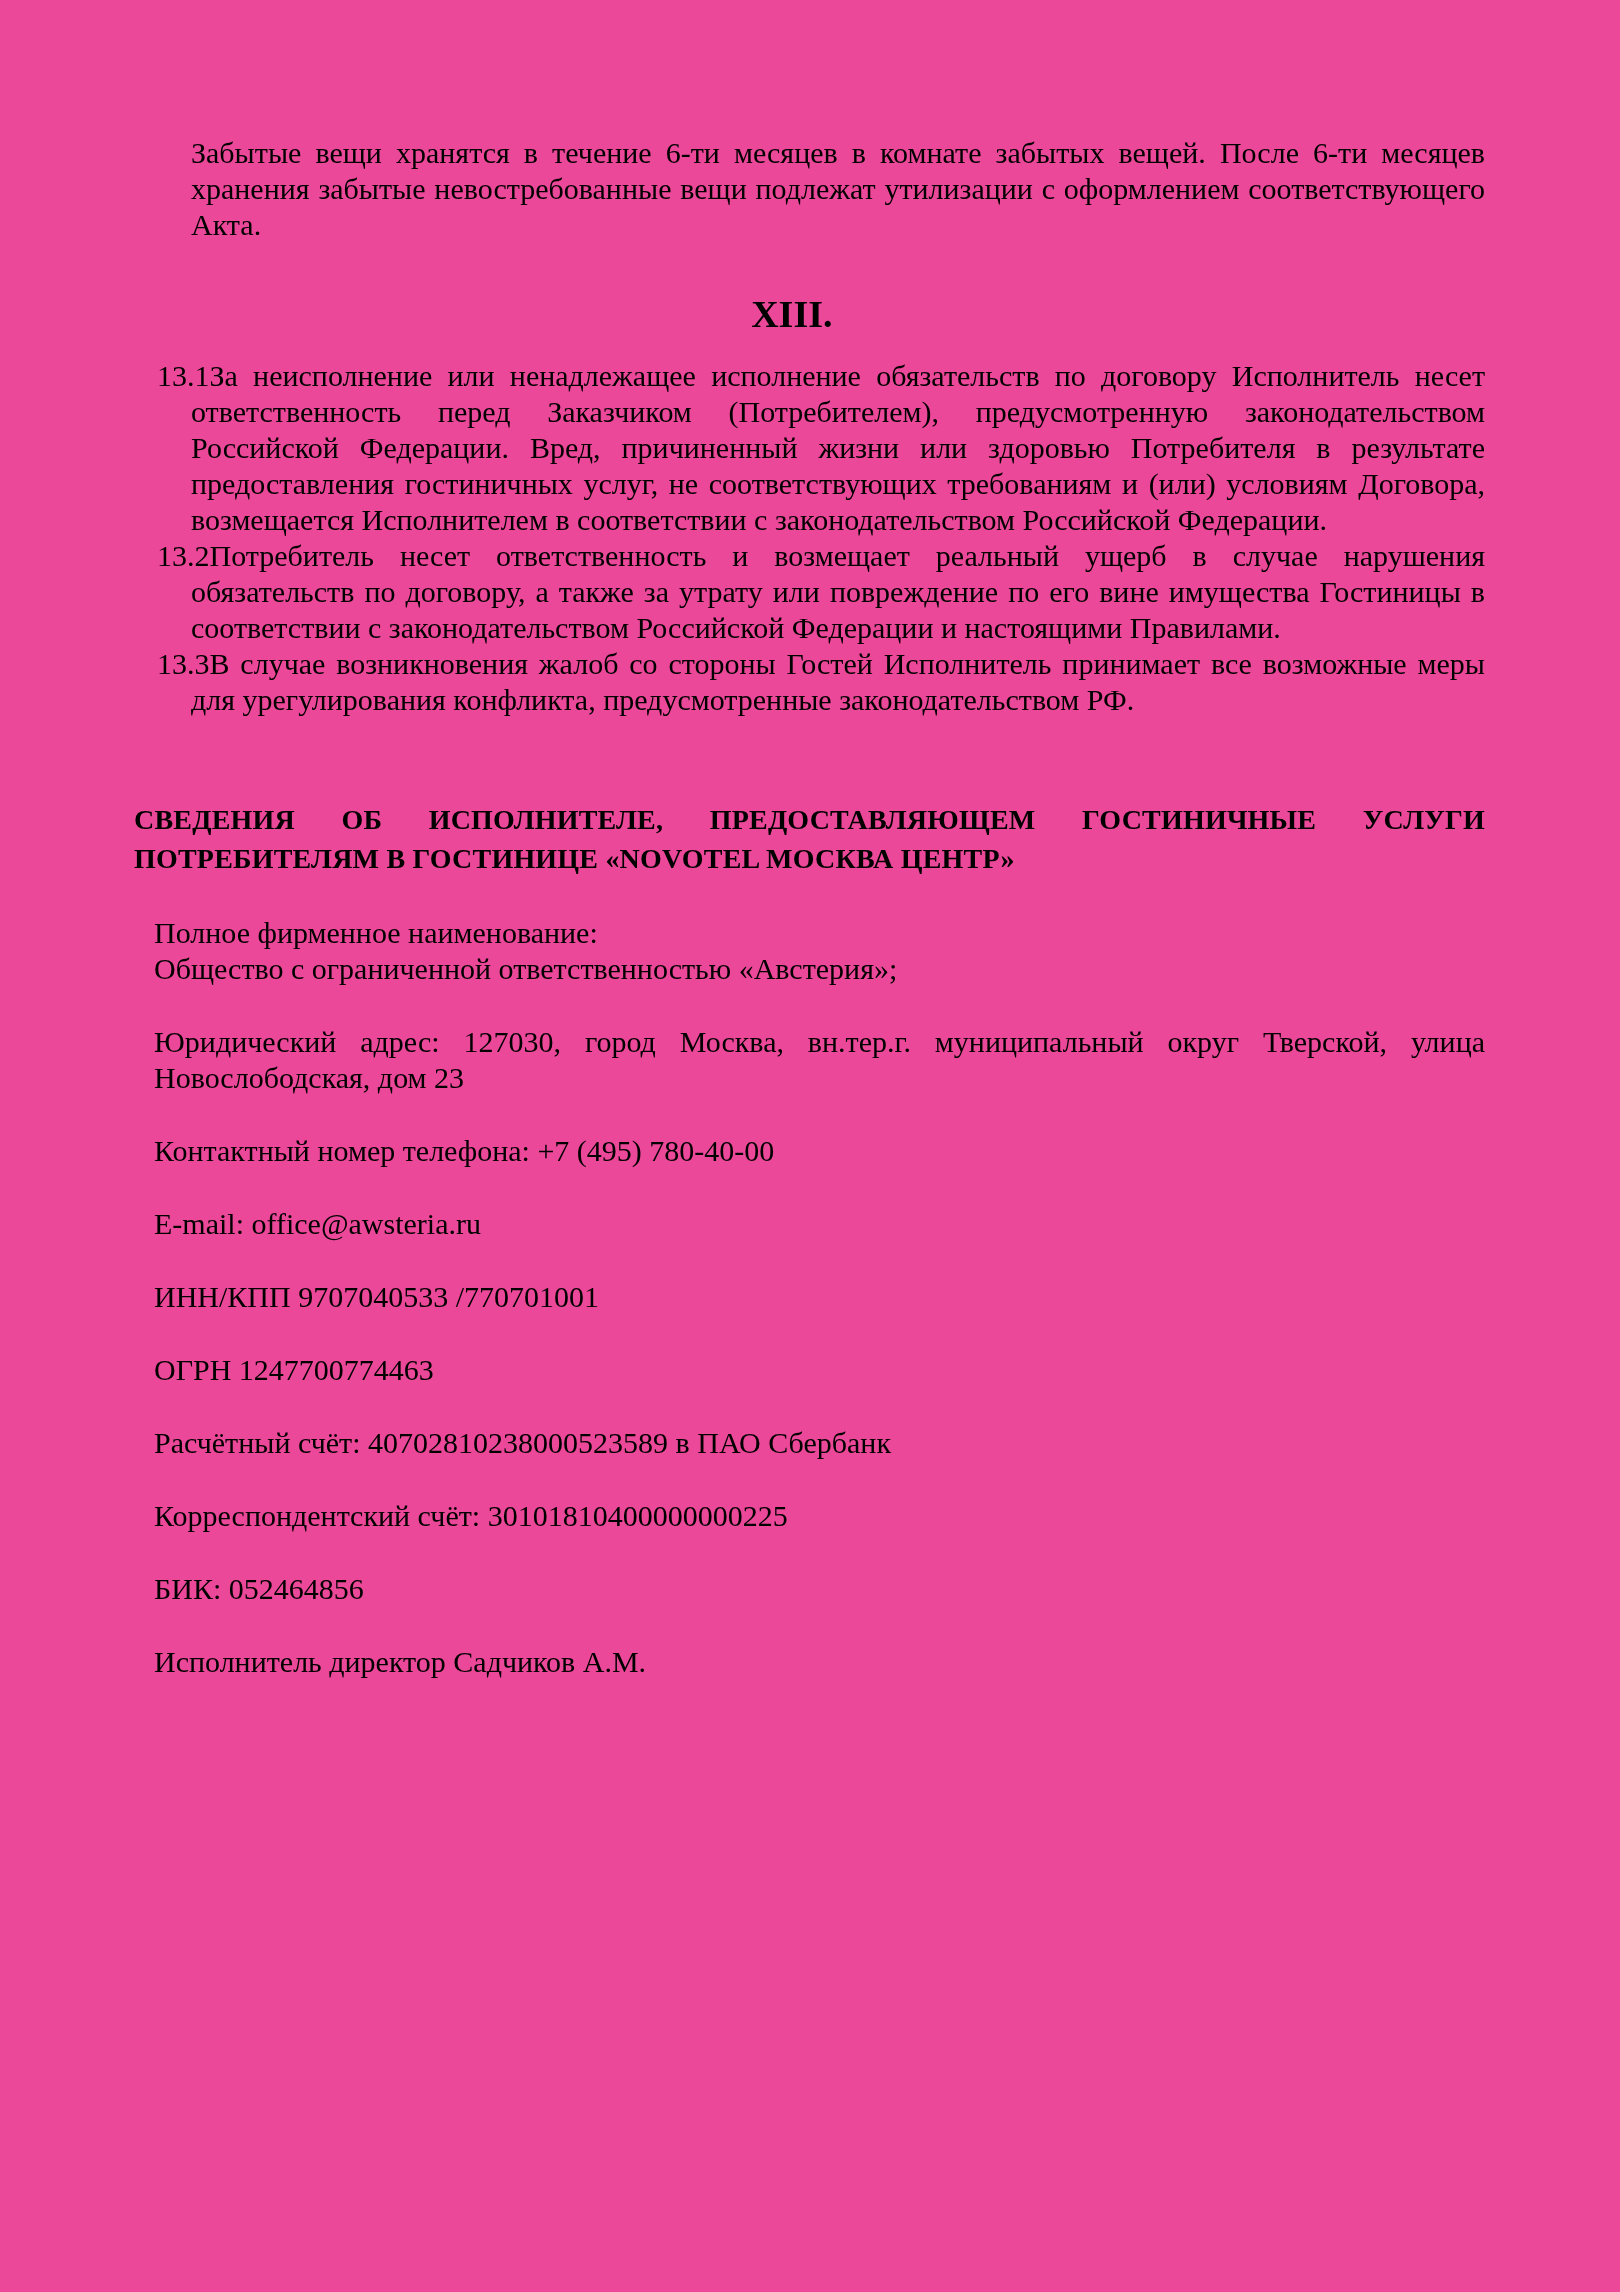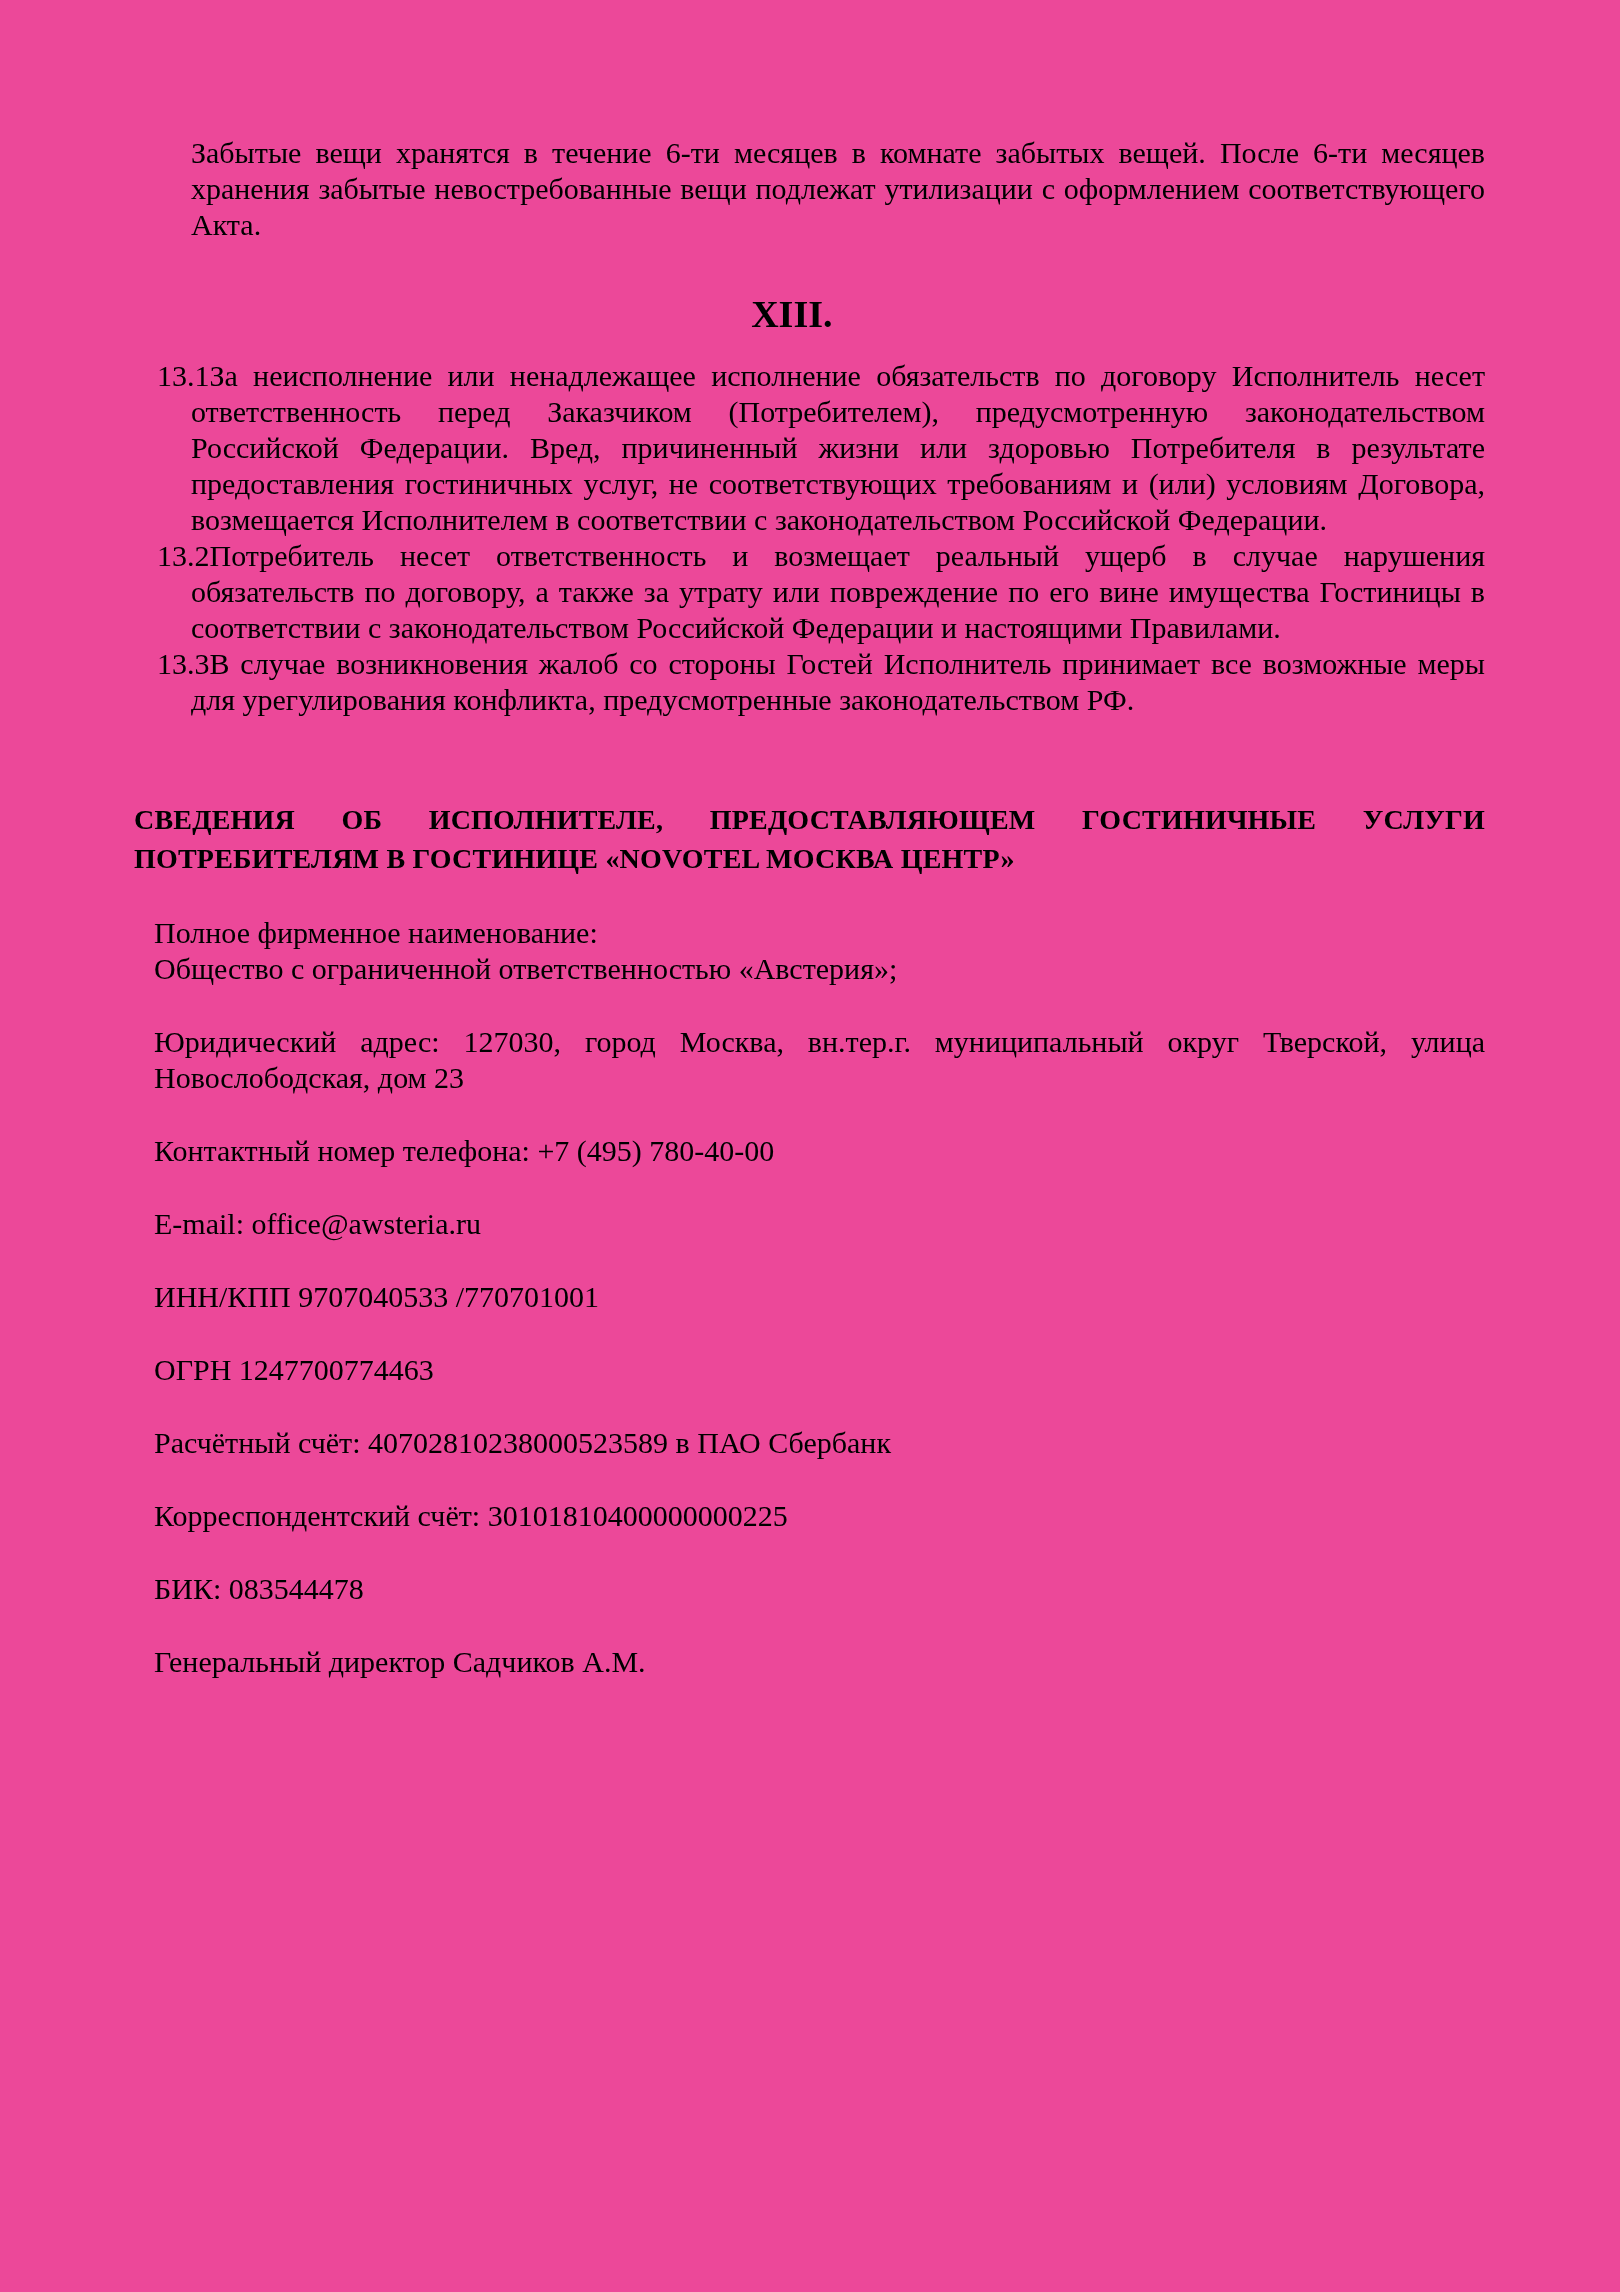--- a/index.html
+++ b/index.html
@@ -81,18 +81,18 @@
   <div class="details">
     <p class="detail">Полное фирменное наименование:
 Общество с ограниченной ответственностью «Австерия»;</p>
     <p class="detail">Юридический адрес: 127030, город Москва, вн.тер.г. муниципальный округ Тверской, улица Новослободская, дом 23</p>
     <p class="detail">Контактный номер телефона: +7 (495) 780-40-00</p>
     <p class="detail">E-mail: office@awsteria.ru</p>
     <p class="detail">ИНН/КПП 9707040533 /770701001</p>
     <p class="detail">ОГРН 1247700774463</p>
     <p class="detail">Расчётный счёт: 40702810238000523589 в ПАО Сбербанк</p>
     <p class="detail">Корреспондентский счёт: 30101810400000000225</p>
-    <p class="detail">БИК: 083544478</p>
-    <p class="detail">Генеральный директор Садчиков А.М.</p>
+    <p class="detail">БИК: 052464856</p>
+    <p class="detail">Исполнитель директор Садчиков А.М.</p>
   </div>
 
 </div>
 
 
 </body></html>

